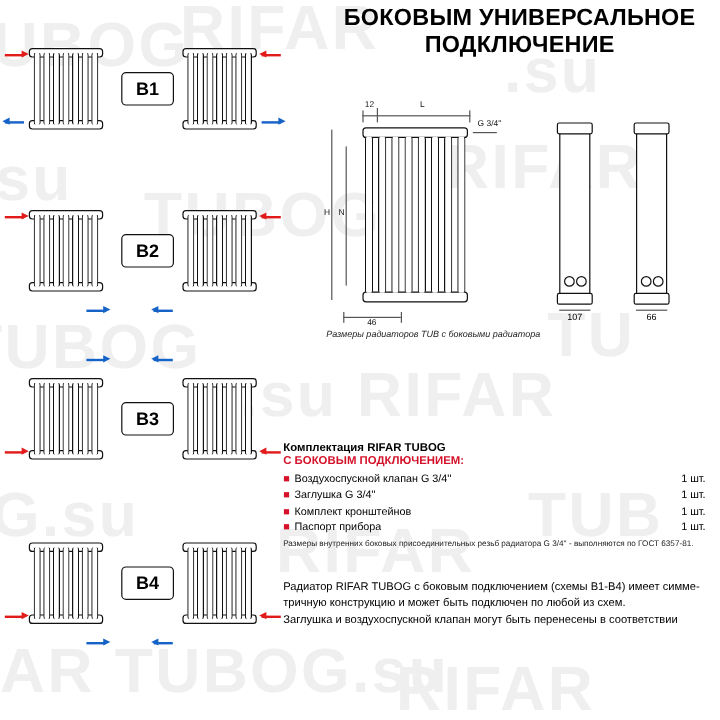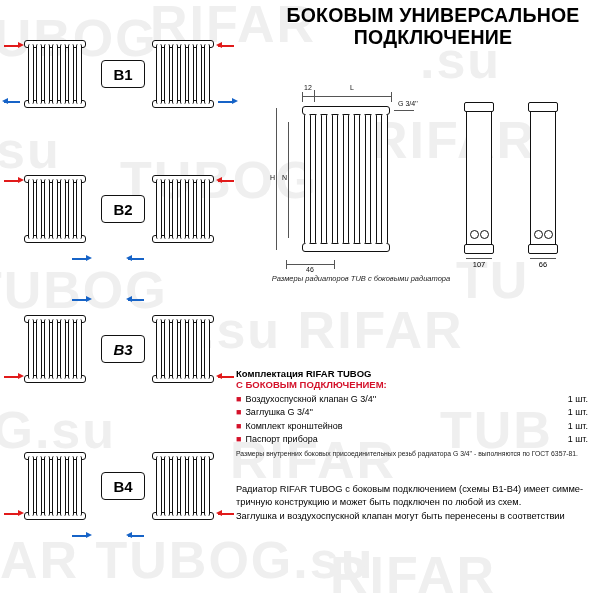--- a/index.html
+++ b/index.html
@@ -248,21 +248,21 @@
       <div class="arr-line" style="left:218px; top:15px; width:16px;"></div>
       <div class="arr-head left" style="left:216px; top:12px;"></div>
     </div>
     <div>
       <div class="arr-line blue" style="left:128px; top:93px; width:16px;"></div>
       <div class="arr-head left blue" style="left:126px; top:90px;"></div>
     </div>
     <div class="blabel" style="left:101px; top:30px;">B2</div>
   </div>
 
-  <div class="scheme" style="left:0px; top:305px; width:246px; height:90px;font-style:italic;">
+  <div class="scheme" style="left:0px; top:305px; width:246px; height:90px;">
     <div class="rad" style="left:22px; top:8px;">
       <div class="hdr top"></div>
       <div class="hdr bot"></div>
       <div class="col" style="left:6px;"></div>
         <div class="col" style="left:14px;"></div>
       <div class="col" style="left:22px;"></div>
         <div class="col" style="left:30px;"></div>
       <div class="col" style="left:38px;"></div>
         <div class="col" style="left:46px;"></div>
       <div class="col" style="left:54px;"></div>

